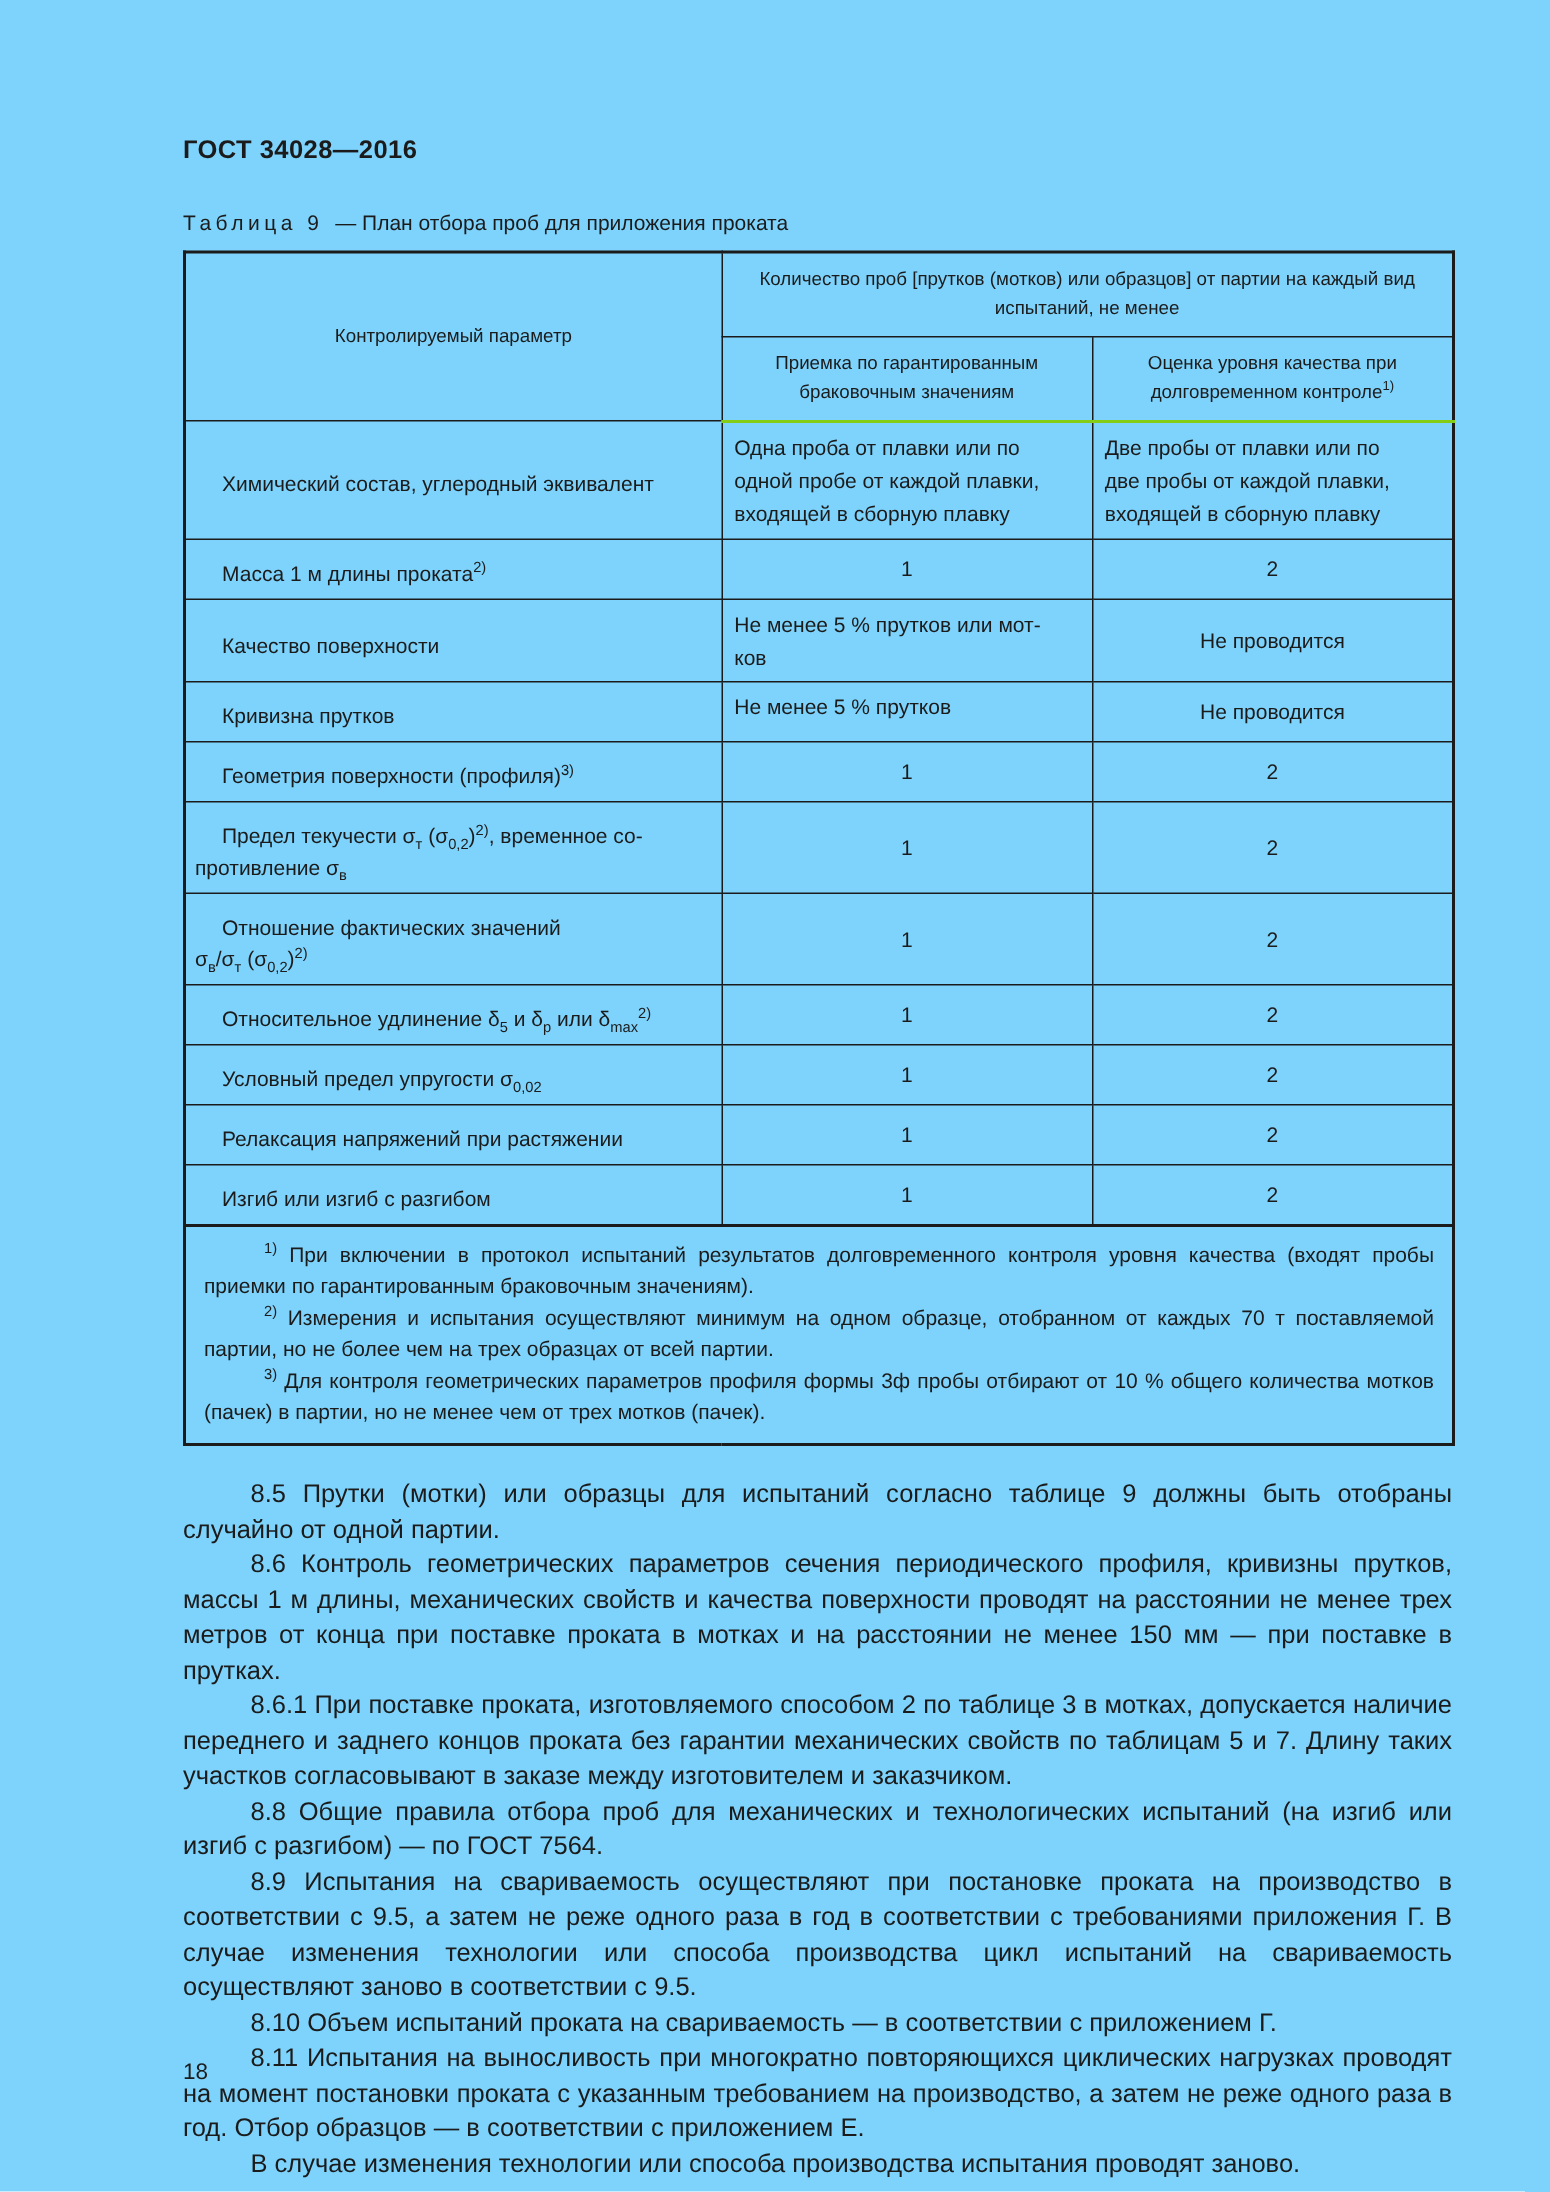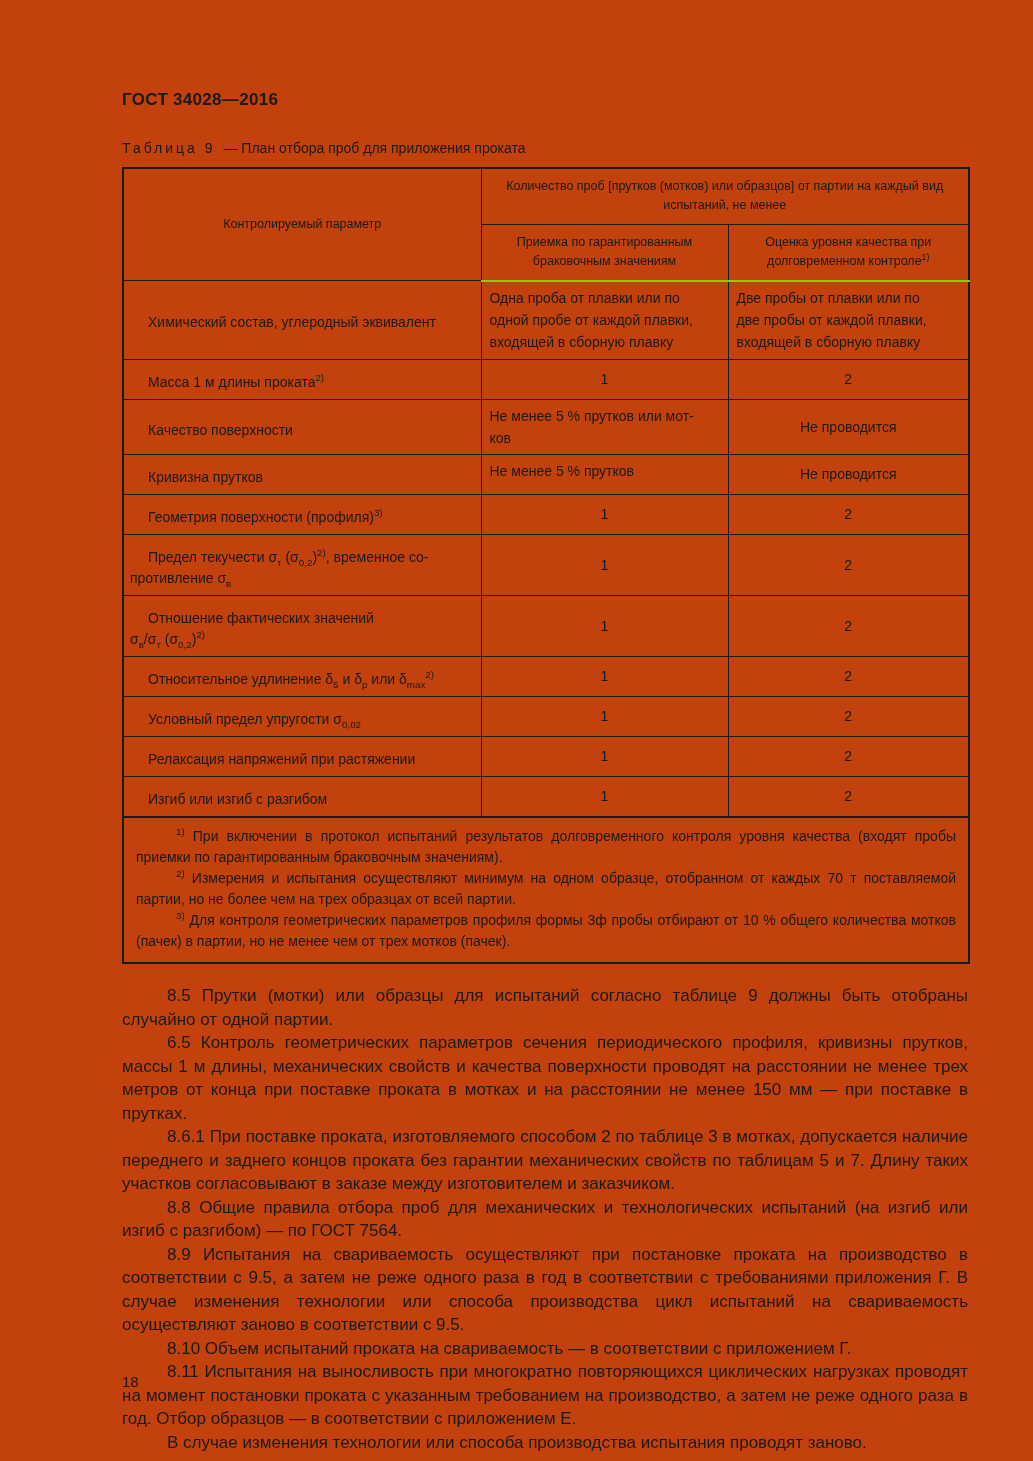--- a/index.html
+++ b/index.html
@@ -5,21 +5,21 @@
   html, body { margin: 0; padding: 0; background: #ffffff; }
   body {
     width: 1033px; height: 1461px;
     font-family: "Liberation Sans", sans-serif;
     color: #1b1b1b;
     position: relative;
   }
   .sheet {
     position: absolute; top: 0; left: 0;
     width: 1033px; height: 1461px;
-    background: #c2410c;
+    background: #7dd3fc;
     box-sizing: border-box;
     padding: 90px 65px 0 122px;
   }
   .doc-header {
     font-size: 17px; font-weight: bold; letter-spacing: 0.3px;
   }
   .table-caption {
     margin-top: 30px; margin-bottom: 11px;
     font-size: 14px;
   }
@@ -155,21 +155,21 @@
           <p class="foot-note"><sup>1)</sup> При включении в протокол испытаний результатов долговременного контроля уровня качества (входят пробы приемки по гарантированным браковочным значениям).</p>
           <p class="foot-note"><sup>2)</sup> Измерения и испытания осуществляют минимум на одном образце, отобранном от каждых 70 т поставляемой партии, но не более чем на трех образцах от всей партии.</p>
           <p class="foot-note"><sup>3)</sup> Для контроля геометрических параметров профиля формы 3ф пробы отбирают от 10 % общего количества мотков (пачек) в партии, но не менее чем от трех мотков (пачек).</p>
         </td>
       </tr>
     </tbody>
   </table>
 
   <div class="body-text">
     <p>8.5 Прутки (мотки) или образцы для испытаний согласно таблице 9 должны быть отобраны случайно от одной партии.</p>
-    <p>6.5 Контроль геометрических параметров сечения периодического профиля, кривизны прутков, массы 1 м длины, механических свойств и качества поверхности проводят на расстоянии не менее трех метров от конца при поставке проката в мотках и на расстоянии не менее 150 мм — при поставке в прутках.</p>
+    <p>8.6 Контроль геометрических параметров сечения периодического профиля, кривизны прутков, массы 1 м длины, механических свойств и качества поверхности проводят на расстоянии не менее трех метров от конца при поставке проката в мотках и на расстоянии не менее 150 мм — при поставке в прутках.</p>
     <p>8.6.1 При поставке проката, изготовляемого способом 2 по таблице 3 в мотках, допускается наличие переднего и заднего концов проката без гарантии механических свойств по таблицам 5 и 7. Длину таких участков согласовывают в заказе между изготовителем и заказчиком.</p>
     <p>8.8 Общие правила отбора проб для механических и технологических испытаний (на изгиб или изгиб с разгибом) — по ГОСТ 7564.</p>
     <p>8.9 Испытания на свариваемость осуществляют при постановке проката на производство в соответствии с 9.5, а затем не реже одного раза в год в соответствии с требованиями приложения Г. В случае изменения технологии или способа производства цикл испытаний на свариваемость осуществляют заново в соответствии с 9.5.</p>
     <p>8.10 Объем испытаний проката на свариваемость — в соответствии с приложением Г.</p>
     <p>8.11 Испытания на выносливость при многократно повторяющихся циклических нагрузках проводят на момент постановки проката с указанным требованием на производство, а затем не реже одного раза в год. Отбор образцов — в соответствии с приложением Е.</p>
     <p>В случае изменения технологии или способа производства испытания проводят заново.</p>
   </div>
 
   <div class="page-number">18</div>
 

